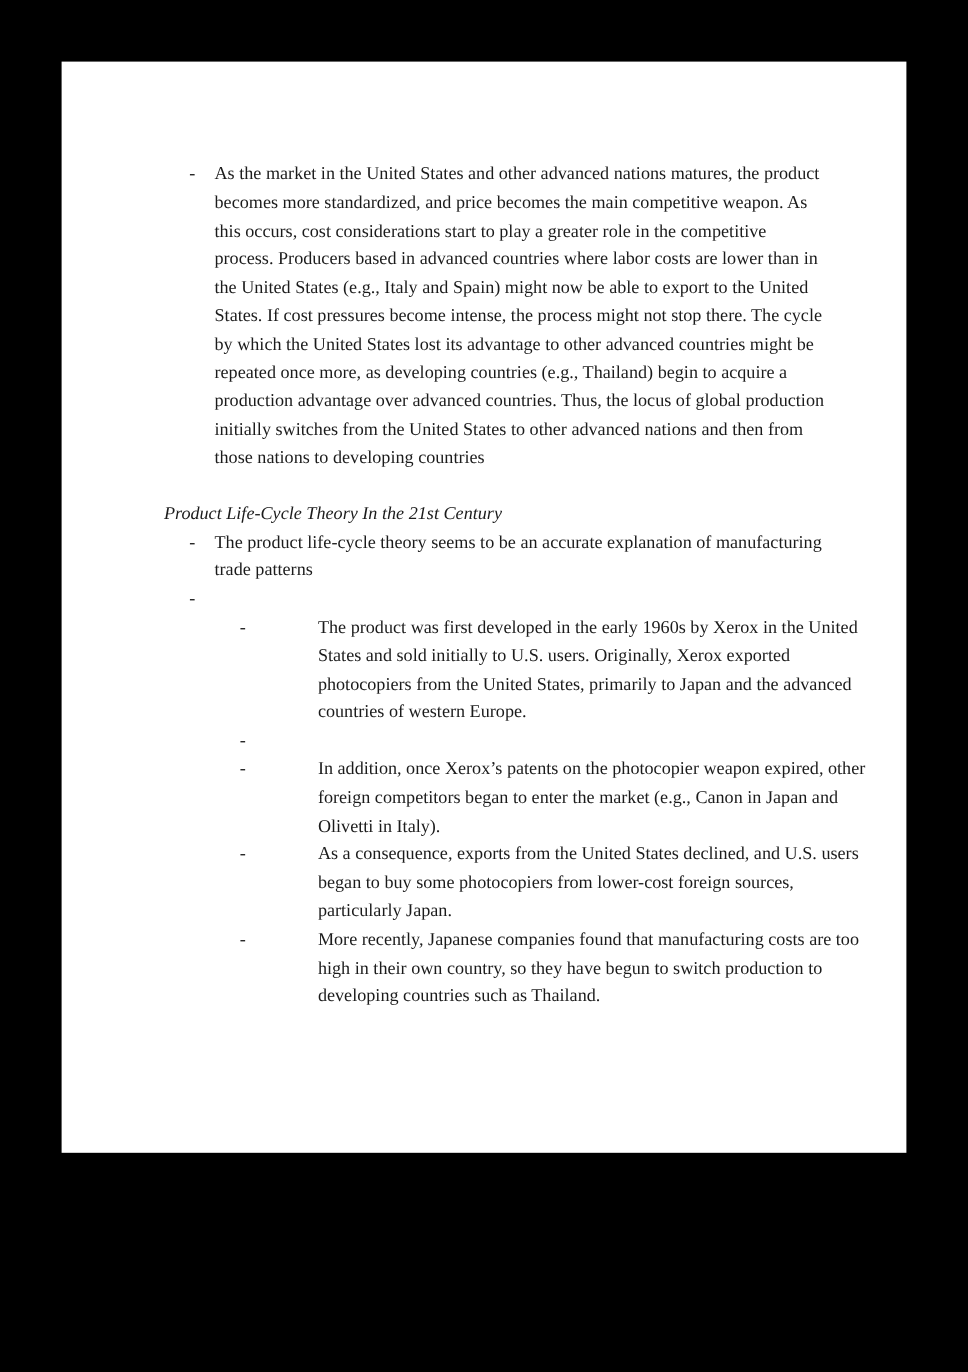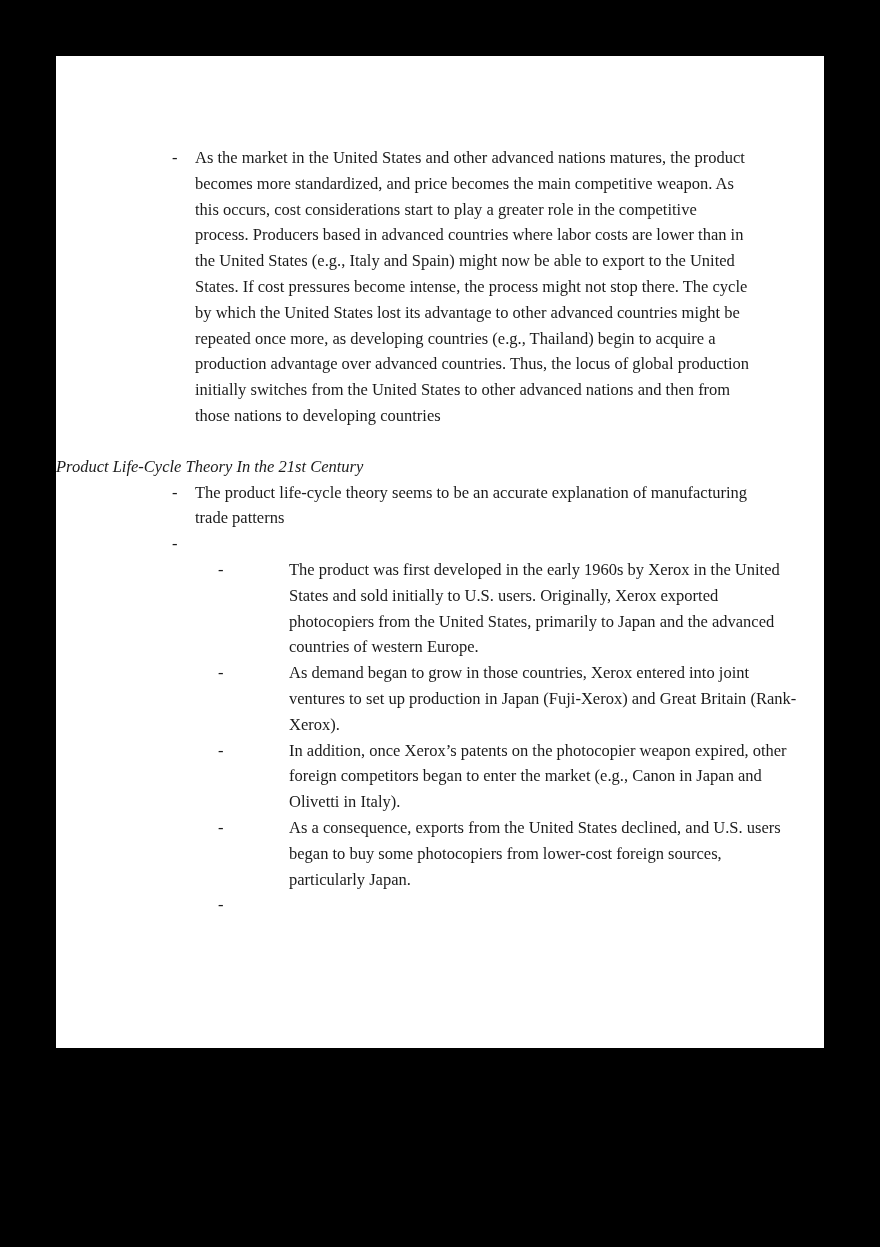--- a/index.html
+++ b/index.html
@@ -41,20 +41,21 @@
   .li .marker {
     flex: none;
     width: 23px;
   }
   .li.l1 { padding-left: 116px; }
   .li.l1 .text { width: 558px; font-family: Liberation Serif, serif; }
   .li.l2 { padding-left: 162px; }
   .li.l2 .text { width: 512px; margin-left: 48px; }
   .heading {
     font-style: italic;
+    padding-left: 93px;
     margin-top: 25px;
   }
 </style>
 </head>
 <body>
 
 <div class="stage">
   <div class="page">
     <div class="content">
 
@@ -74,32 +75,32 @@
         <span class="marker">-</span>
       </div>
 
       <div class="li l2">
         <span class="marker">-</span>
         <span class="text">The product was first developed in the early 1960s by Xerox in the United States and sold initially to U.S. users. Originally, Xerox exported photocopiers from the United States, primarily to Japan and the advanced countries of western Europe.</span>
       </div>
 
       <div class="li l2">
         <span class="marker">-</span>
-        <span class="text">As demand began to grow in those countries, Xerox entered into joint ventures to set up production in Japan (Fuji-Xerox) and Great Britain (Rank-Xerox).</span>
       </div>
 
       <div class="li l2">
         <span class="marker">-</span>
         <span class="text">In addition, once Xerox’s patents on the photocopier weapon expired, other foreign competitors began to enter the market (e.g., Canon in Japan and Olivetti in Italy).</span>
       </div>
 
       <div class="li l2">
         <span class="marker">-</span>
         <span class="text">As a consequence, exports from the United States declined, and U.S. users began to buy some photocopiers from lower-cost foreign sources, particularly Japan.</span>
       </div>
 
       <div class="li l2">
         <span class="marker">-</span>
+        <span class="text">More recently, Japanese companies found that manufacturing costs are too high in their own country, so they have begun to switch production to developing countries such as Thailand.</span>
       </div>
 
     </div>
   </div>
 </div>
 
 </body></html>

